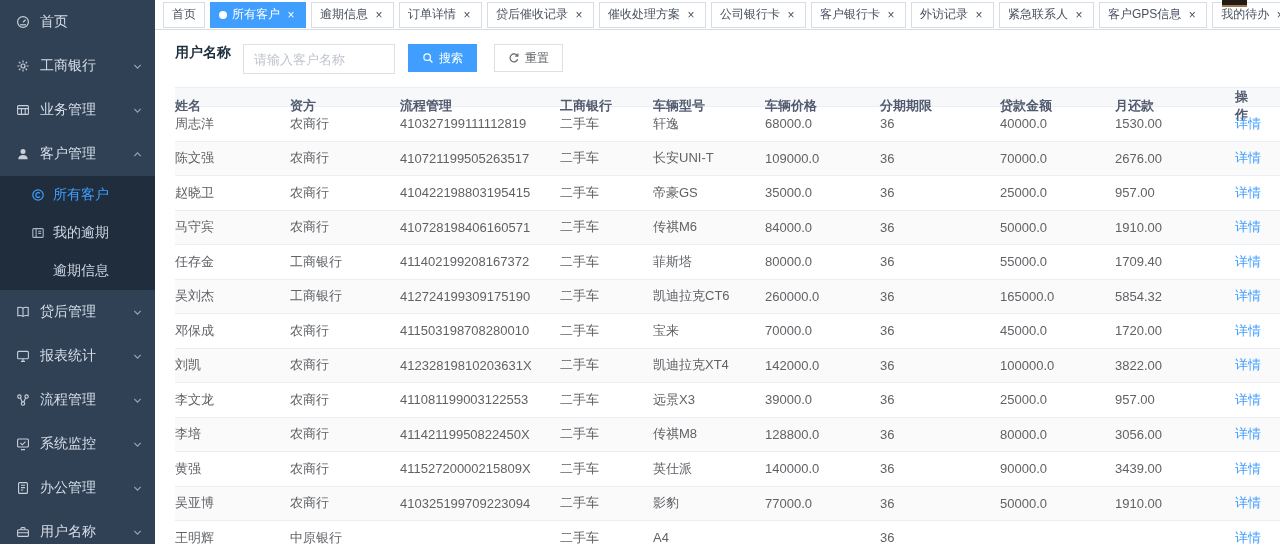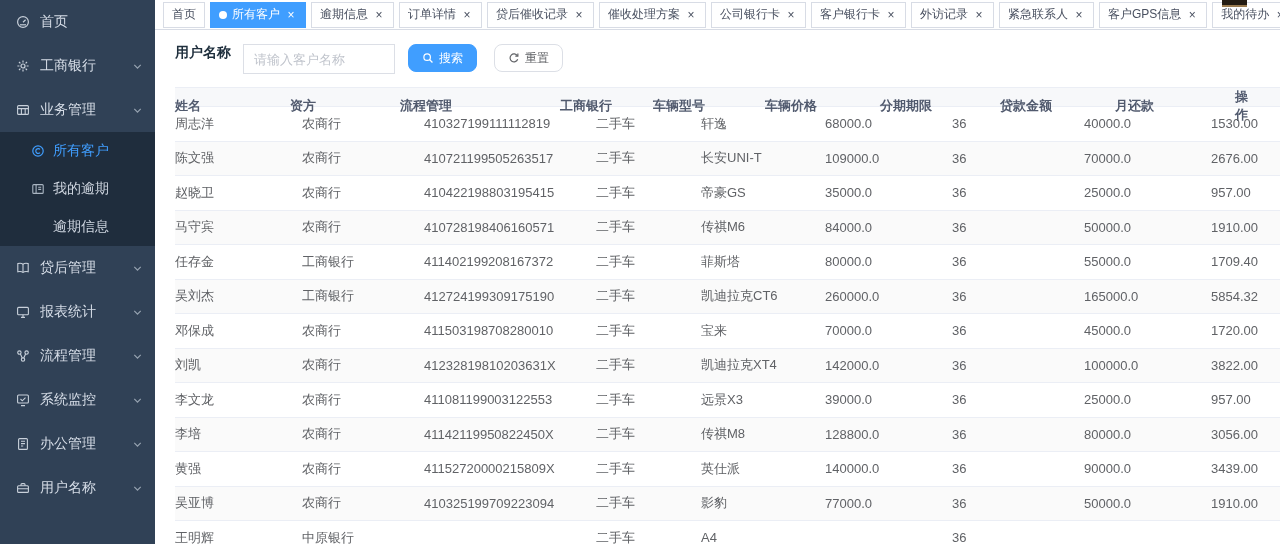--- a/index.html
+++ b/index.html
@@ -60,42 +60,42 @@
   }
   .filter-label { font-size: 14px; font-weight: bold; color: #1f2f3d; }
   .filter input {
     margin-left: 12px; width: 152px; height: 30px;
     border: 1px solid #dcdfe6; border-radius: 0; padding: 0 10px;
     font-size: 13px; color: #606266; outline: none;
     font-family: "Liberation Sans", "DejaVu Sans", sans-serif;
   }
   .filter input::placeholder { color: #c0c4cc; }
   .btn {
-    height: 28px; border-radius: 8px; font-size: 12px;
+    height: 28px; border-radius: 0; font-size: 12px;
     display: inline-flex; align-items: center; gap: 5px; padding: 0 13px;
     cursor: pointer; border: 1px solid #dcdfe6; background: #fff; color: #606266;
     font-family: "Liberation Sans", "DejaVu Sans", sans-serif;
   }
   .btn .ic svg { width: 12px; height: 12px; }
   .btn-primary { background: #409eff; border-color: #409eff; color: #fff; margin-left: 13px; }
   .btn-plain { margin-left: 17px; }
 
   
   .table { margin-top: 13px; padding-left: 20px; font-size: 13px; }
   .tgrid {
     display: grid;
     grid-template-columns: 115px 110px 160px 93px 112px 115px 120px 115px 120px 45px;
     align-items: center;
   }
   .thead {
     height: 20px; background: #f7f8fa;
     border-top: 1px solid #ebeef5; border-bottom: 1px solid #ebeef5;
     color: #515a6e; font-weight: bold;
   }
-  .row { height: 34.5px; border-bottom: 1px solid #ebeef5; color: #606266; background: #fff; gap: 12px; }
+  .row { height: 34.5px; border-bottom: 1px solid #ebeef5; color: #606266; background: #fff; }
   .rows .row:nth-child(even) { background: #fafafa; }
   .cell { white-space: nowrap; overflow: hidden; }
   .cell.op, .hcell.op { text-align: left; padding-right: 32px; overflow: visible; }
   .cell.op a { color: #409eff; text-decoration: none; cursor: pointer; }
 </style>
 </head>
 <body>
 
 <aside class="sidebar" id="sidebar">
     <div class="s-item">
@@ -126,20 +126,34 @@
       <span class="ic">
         <svg viewBox="0 0 14 14" fill="none" stroke="currentColor" stroke-width="1.1">
           <rect x="1.6" y="2.6" width="10.8" height="8.8" rx="1"></rect>
           <path d="M1.6 5.6h10.8M5.4 5.6v5.8M9.2 5.6v5.8"></path>
         </svg>
       </span>
       <span>业务管理</span>
       <span class="arrow">
         <svg viewBox="0 0 12 12" fill="none" stroke="currentColor" stroke-width="1.3">
           <path d="M2.5 4.2 6 7.7l3.5-3.5"></path>
+        </svg>
+      </span>
+    </div>
+    <div class="s-item">
+      <span class="ic">
+        <svg viewBox="0 0 14 14" fill="currentColor">
+          <circle cx="7" cy="4.4" r="2.5"></circle>
+          <path d="M2.3 12.2c0-2.6 2.1-4.1 4.7-4.1s4.7 1.5 4.7 4.1z"></path>
+        </svg>
+      </span>
+      <span>客户管理</span>
+      <span class="arrow">
+        <svg viewBox="0 0 12 12" fill="none" stroke="currentColor" stroke-width="1.3">
+          <path d="M2.5 7.7 6 4.2l3.5 3.5"></path>
         </svg>
       </span>
     </div>
     <div class="submenu">
       <div class="s-sub active">
         <span class="ic">
           <svg viewBox="0 0 14 14" fill="none" stroke="currentColor" stroke-width="1.2">
             <circle cx="7" cy="7" r="5.2"></circle>
             <path d="M9 5.4a2.4 2.4 0 1 0 0 3.2"></path>
           </svg>

